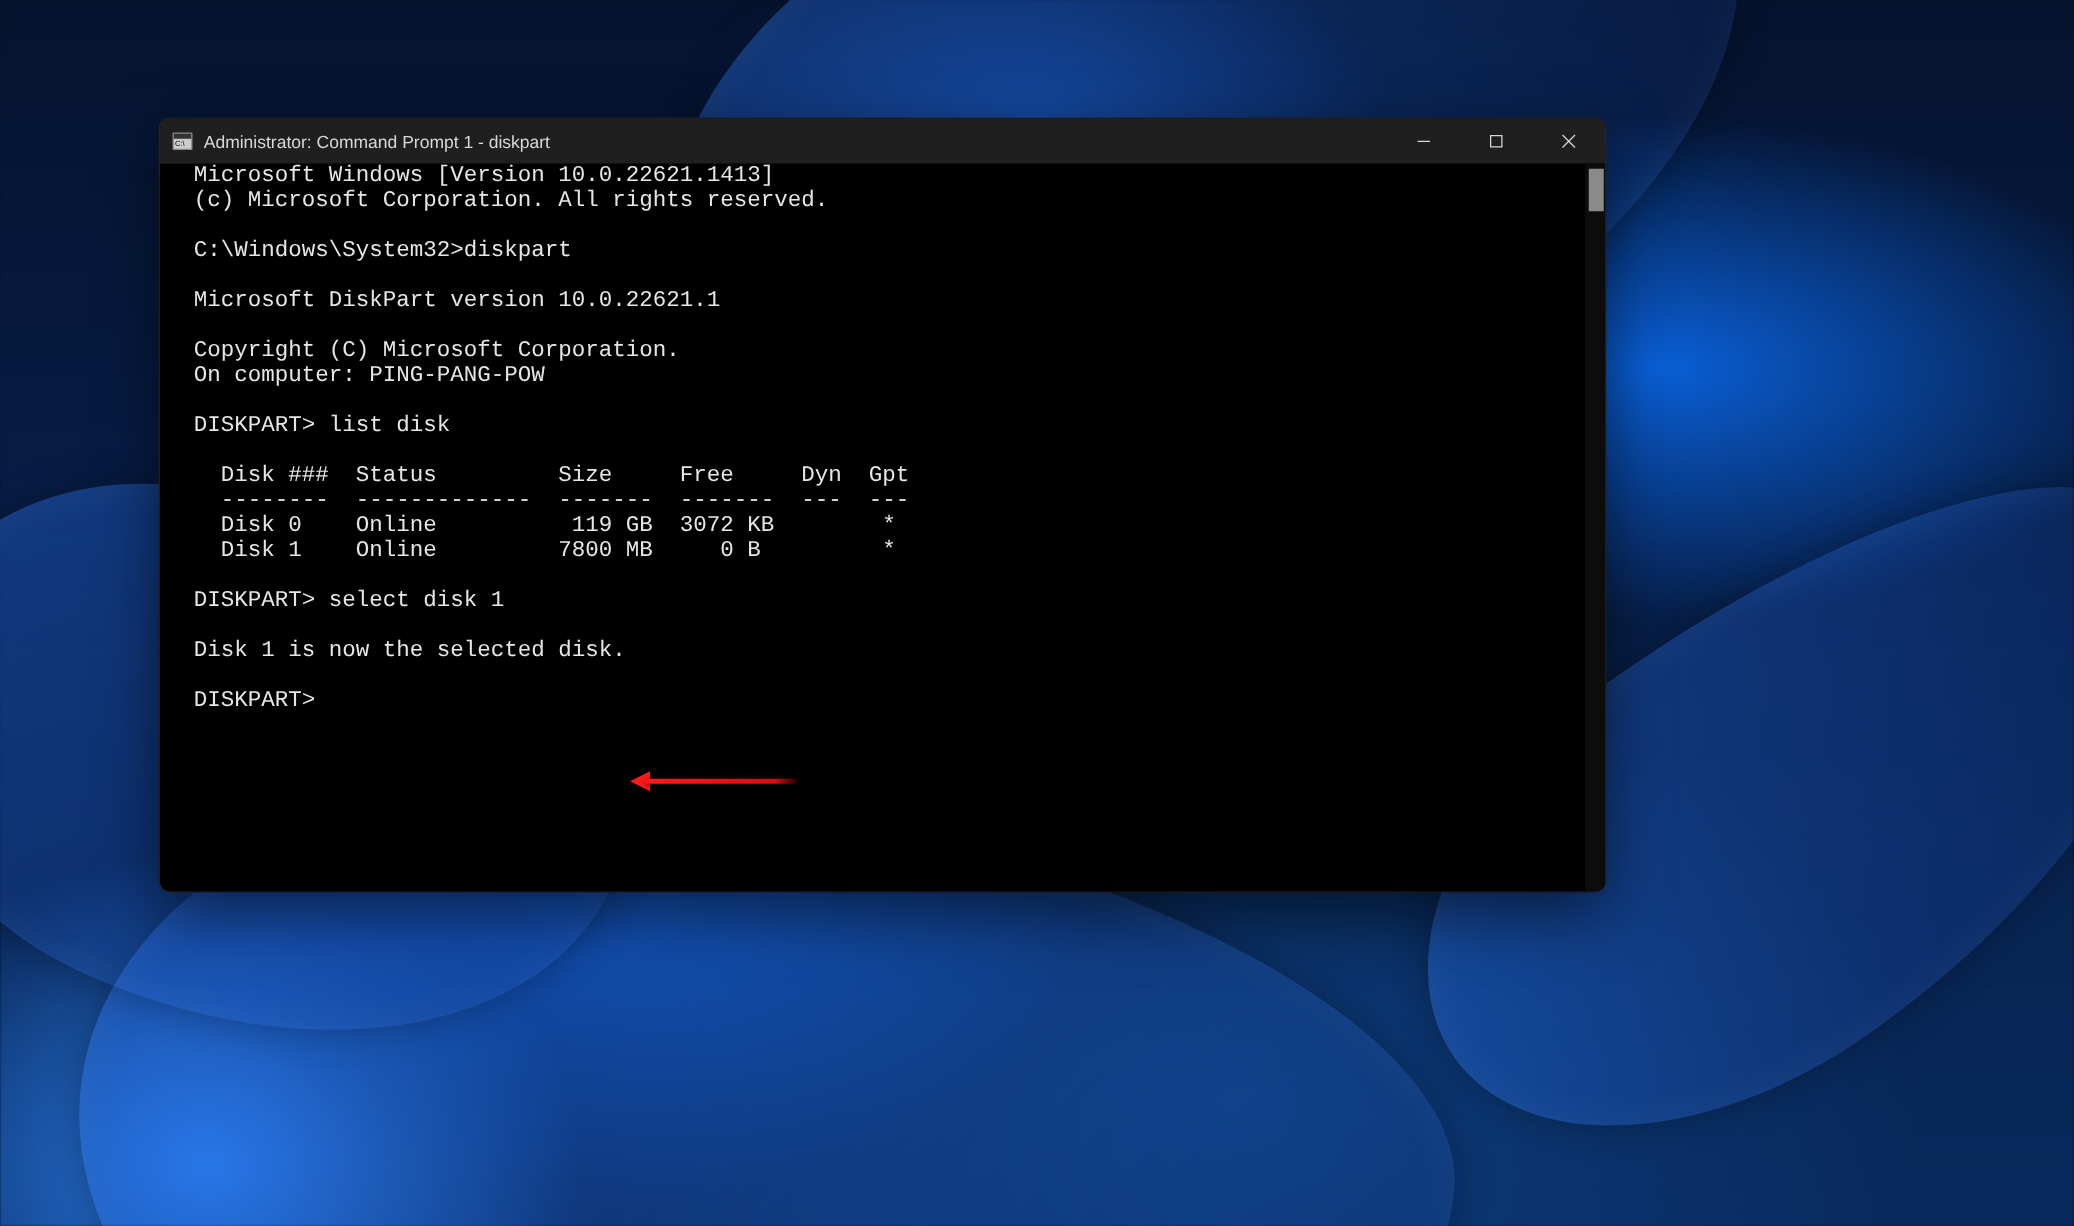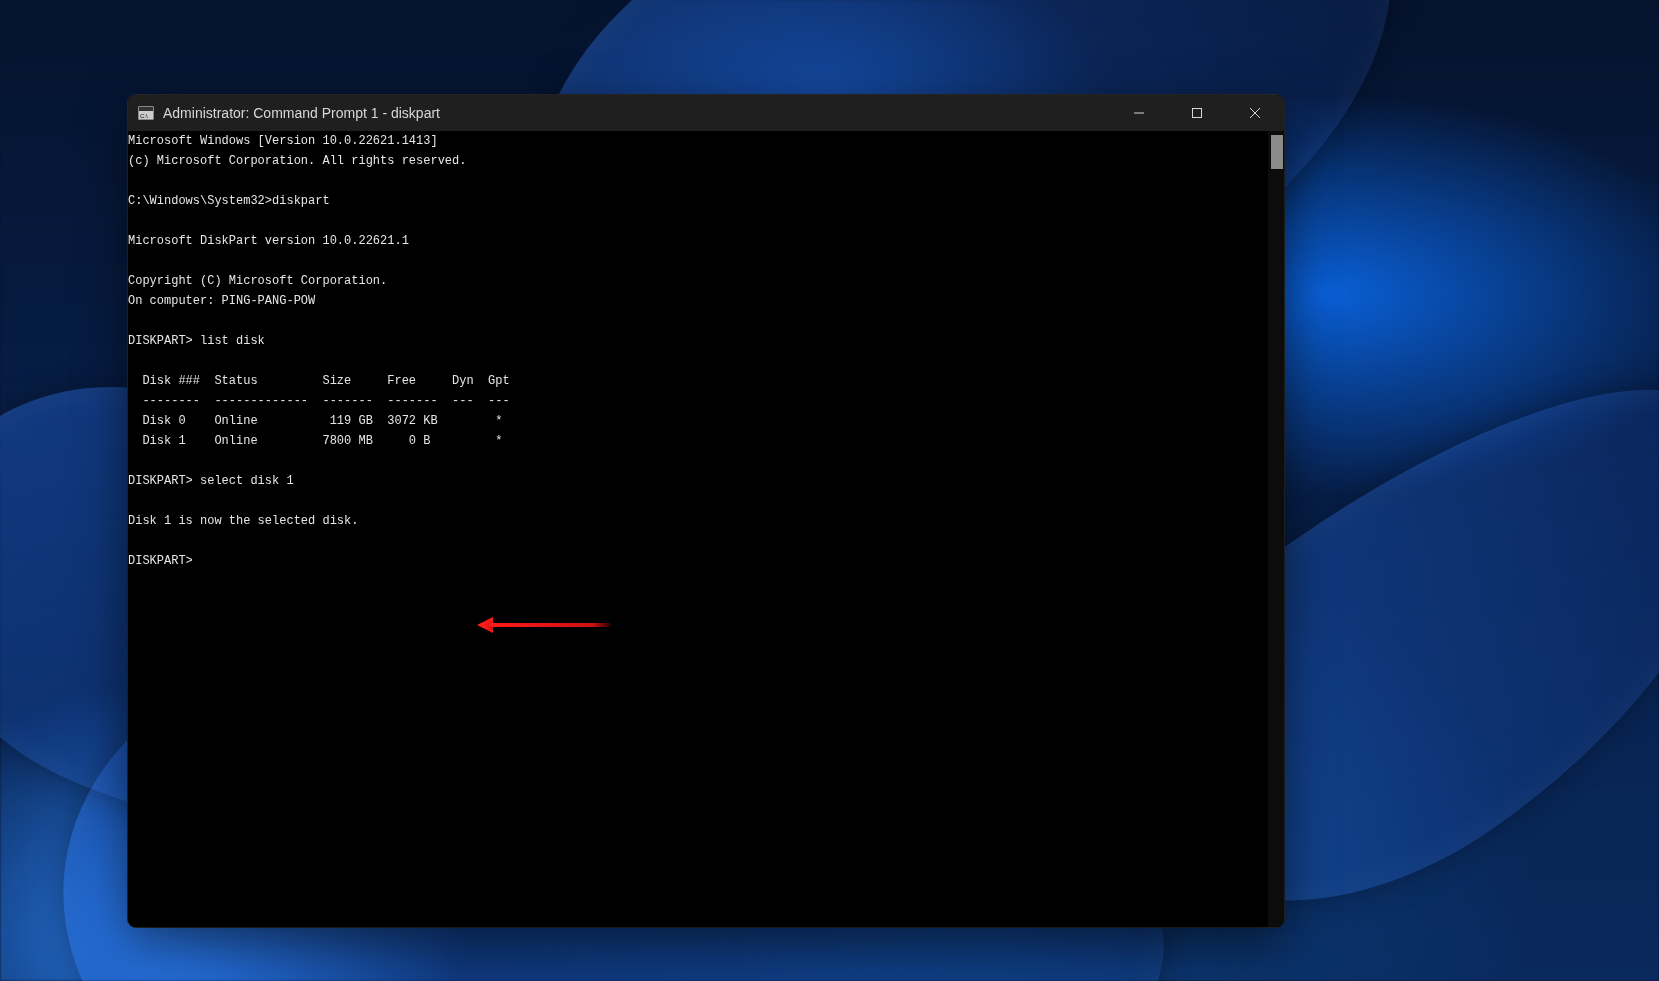--- a/index.html
+++ b/index.html
@@ -35,21 +35,21 @@
 .p1 { width: 900px; height: 500px; left: 520px; top: -140px; transform: rotate(-18deg); }
 .p2 { width: 1100px; height: 600px; left: 60px; top: 640px; transform: rotate(8deg); }
 .p3 { width: 700px; height: 350px; left: 1100px; top: 470px; transform: rotate(-35deg); }
 .p4 { width: 600px; height: 400px; left: -100px; top: 420px; transform: rotate(25deg); }
 
 .window {
   position: absolute;
   left: 128px;
   top: 95px;
   width: 1156px;
-  height: 832px;
+  height: 618px;
   background: #000;
   border-radius: 8px;
   overflow: hidden;
   box-shadow: 0 18px 50px rgba(0,0,0,0.55), 0 0 0 1px #2a2a2a;
   display: flex;
   flex-direction: column;
 }
 
 .titlebar {
   height: 36px;
@@ -81,25 +81,26 @@
 .win-btn {
   width: 58px; height: 100%;
   display:flex; align-items:center; justify-content:center;
   color:#d8d8d8; font-size:14px;
 }
 .win-btn svg { stroke:#d8d8d8; stroke-width:1; fill:none; }
 
 .terminal-area {
   flex:1; position:relative; background:#000;
   font-family: Consolas, "Courier New", monospace;
-  font-size: 12px;
+  font-size: 18px;
   line-height: 20px;
   color:#e6e6e6;
   white-space: pre;
   padding-top: 2px;
+  margin-left: 27px;
 }
 .terminal-content {
   position:absolute; left:0; top:0; right:16px; bottom:0;
   overflow:hidden;
 }
 .terminal-content .line { height:20px; }
 
 .scrollbar-track {
   position:absolute; right:0; top:0; bottom:0; width:16px;
   background:#0c0c0c;

